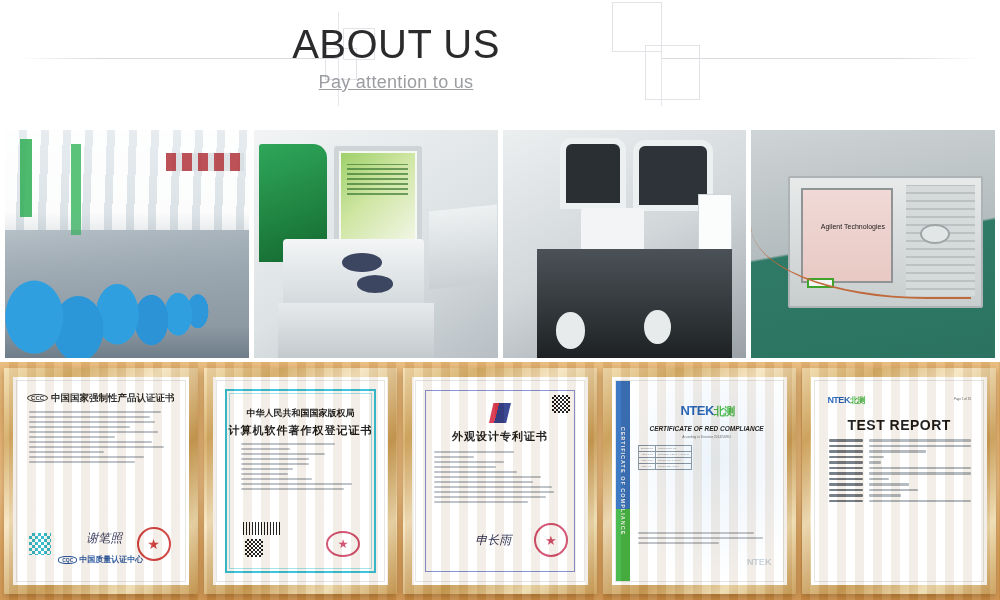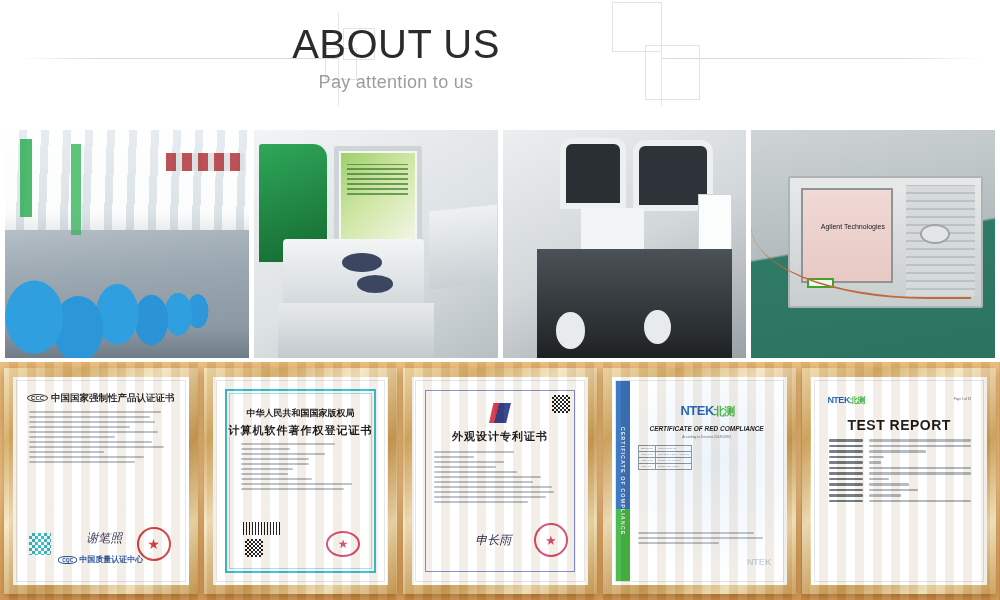--- a/index.html
+++ b/index.html
@@ -32,21 +32,21 @@
 
   .title-wrap { position: absolute; left: 0; top: 0; width: 792px; text-align: center; }
   .title {
     margin-top: 22px;
     font-size: 40px; font-weight: 400; letter-spacing: 0.5px;
     color: #2b2b2d; line-height: 1.1;
     font-family: "Liberation Sans", sans-serif;
   }
   .subtitle {
     margin-top: 6px;
-    font-size: 18px; font-weight: 400; color: #9b9da1; letter-spacing: 0.3px;
+    font-size: 18px; font-weight: 400; color: #9b9da1; letter-spacing: 0.3px; text-decoration: underline;
   }
 
   
   .photos { position: absolute; left: 5px; top: 130px; width: 990px; height: 228px;
             display: flex; gap: 5px; }
   .photo { position: relative; flex: 1 1 0; overflow: hidden; background: #cfd4d8; }
 
   
   .p1 { background:
       linear-gradient(160deg, #d7dde1 0%, #b9c3ca 38%, #9aa7b0 100%); }

